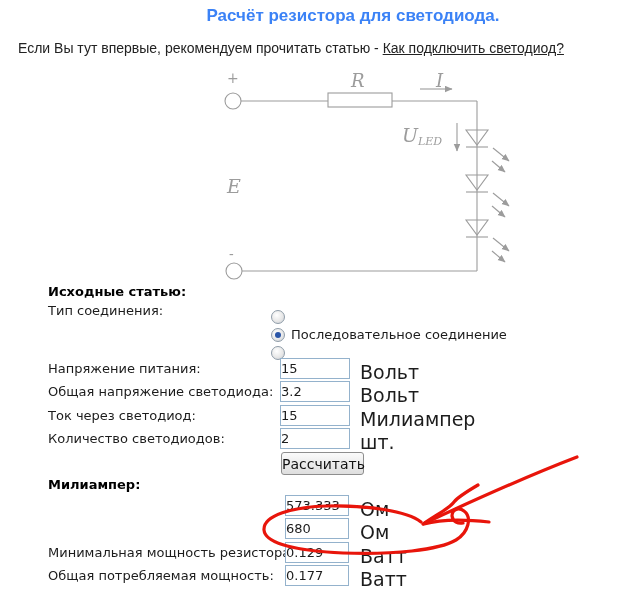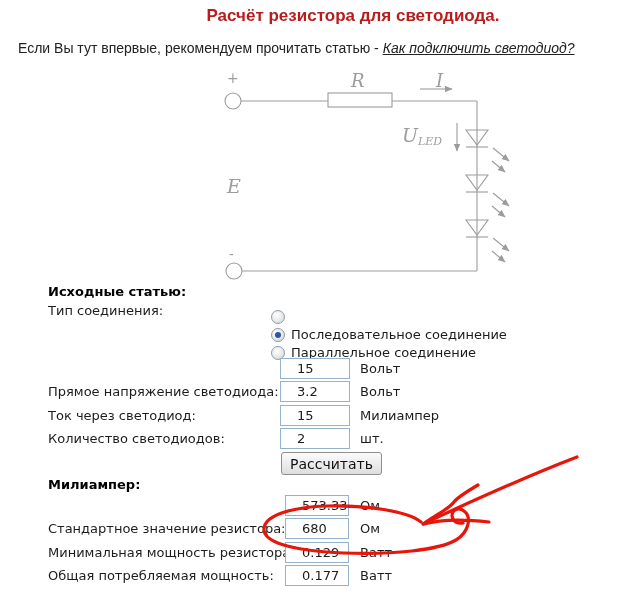--- a/index.html
+++ b/index.html
@@ -2,53 +2,53 @@
 <html><head>
 <meta charset="utf-8">
 <style>
   html,body{margin:0;padding:0;}
   body{
     width:632px;height:604px;position:relative;background:#fff;overflow:hidden;
     font-family:"DejaVu Sans",sans-serif;color:#1c1c1c;
   }
   .page-title{
     position:absolute;top:6px;left:74px;right:0;text-align:center;
-    font-family:"Liberation Sans",sans-serif;font-weight:bold;font-size:17px;color:#b91c1c;
+    font-family:"Liberation Sans",sans-serif;font-weight:bold;font-size:17px;color:#3b82f6;
   }
   .intro{
     position:absolute;top:40px;left:18px;
     font-family:"Liberation Sans",sans-serif;font-size:14px;color:#222;white-space:nowrap;
   }
-  .intro a{color:#222;text-decoration:underline;cursor:pointer;font-style:italic;}
+  .intro a{color:#222;text-decoration:underline;cursor:pointer;}
   .circuit{position:absolute;left:210px;top:62px;}
   .section-title{position:absolute;left:48px;font-size:13px;font-weight:bold;color:#000;}
   .plain-label{position:absolute;left:48px;font-size:13px;text-align:right;}
   .radio-row{position:absolute;left:271px;height:16px;cursor:pointer;}
   .radio{
     display:inline-block;width:12px;height:12px;border-radius:50%;
     border:1px solid #8f9ca8;background:radial-gradient(circle at 40% 35%,#ffffff 0%,#e8e8e8 55%,#c9ced4 100%);
     vertical-align:middle;position:relative;
   }
   .radio .dot{
     position:absolute;left:3px;top:3px;width:6px;height:6px;border-radius:50%;
     background:#2b56a7;display:none;
   }
   .radio.checked .dot{display:block;}
   .radio-label{font-size:13px;margin-left:6px;vertical-align:middle;}
   .frow{position:absolute;left:0;width:632px;height:22px;}
   .flabel{position:absolute;left:48px;top:3px;font-size:13px;white-space:nowrap;}
-  .funit{position:absolute;left:360px;top:3px;font-size:13px;white-space:nowrap;}
+  .funit{position:absolute;left:360px;top:3px;font-size:19px;white-space:nowrap;}
   .fin{
     position:absolute;left:280px;top:0;width:70px;height:21px;box-sizing:border-box;
-    border:1px solid #94b2cc;padding:1px 2px 1px 16px;font-family:"DejaVu Sans",sans-serif;
+    border:1px solid #94b2cc;padding:1px 2px 1px 0;font-family:"DejaVu Sans",sans-serif;
     font-size:13px;color:#1c1c1c;background:#fff;outline:none;
   }
   .rrow .fin{left:285px;width:64px;}
   .calc-btn{
-    position:absolute;left:281px;top:452px;width:101px;height:23px;
+    position:absolute;left:281px;top:452px;width:83px;height:23px;
     font-family:"DejaVu Sans",sans-serif;font-size:14px;color:#111;
     background:linear-gradient(#fbfbfb,#dedede);
     border:1px solid #8e8e8e;border-radius:3px;cursor:pointer;padding:0;
   }
   .annotation{position:absolute;left:255px;top:440px;pointer-events:none;z-index:5;}
 </style>
 </head>
 <body>
 
 <div class="page-title">Расчёт резистора для светодиода.</div>
@@ -106,29 +106,30 @@
 <div class="section-title" style="top:284px">Исходные статью:</div>
 <div class="plain-label" style="top:303px">Тип соединения:</div>
 
 <div class="radio-row" style="top:306px">
   <span class="radio"></span>
 </div>
 <div class="radio-row" style="top:324px">
   <span class="radio checked"><span class="dot"></span></span><span class="radio-label">Последовательное соединение</span>
 </div>
 <div class="radio-row" style="top:342px">
-  <span class="radio"></span><span class="radio-label">Параллельное соединение</span>
+  <span class="radio"></span>
 </div>
 
 <div class="frow" style="top:358px">
+  <span class="flabel">Напряжение питания:</span>
   <input class="fin" value="15" style="">
   <span class="funit">Вольт</span>
 </div>
 <div class="frow" style="top:381px">
-  <span class="flabel">Прямое напряжение светодиода:</span>
+  <span class="flabel">Общая напряжение светодиода:</span>
   <input class="fin" value="3.2" style="">
   <span class="funit">Вольт</span>
 </div>
 <div class="frow" style="top:405px">
   <span class="flabel">Ток через светодиод:</span>
   <input class="fin" value="15" style="">
   <span class="funit">Милиампер</span>
 </div>
 <div class="frow" style="top:428px">
   <span class="flabel">Количество светодиодов:</span>
@@ -138,21 +139,20 @@
 
 <button class="calc-btn">Рассчитать</button>
 
 <div class="section-title" style="top:477px">Милиампер:</div>
 
 <div class="frow rrow" style="top:495px">
   <input class="fin" value="573.333" style="">
   <span class="funit">Ом</span>
 </div>
 <div class="frow rrow" style="top:518px">
-  <span class="flabel">Стандартное значение резистора:</span>
   <input class="fin" value="680" style="">
   <span class="funit">Ом</span>
 </div>
 <div class="frow rrow" style="top:542px">
   <span class="flabel">Минимальная мощность резистора:</span>
   <input class="fin" value="0.129" style="">
   <span class="funit">Ватт</span>
 </div>
 <div class="frow rrow" style="top:565px">
   <span class="flabel">Общая потребляемая мощность:</span>

